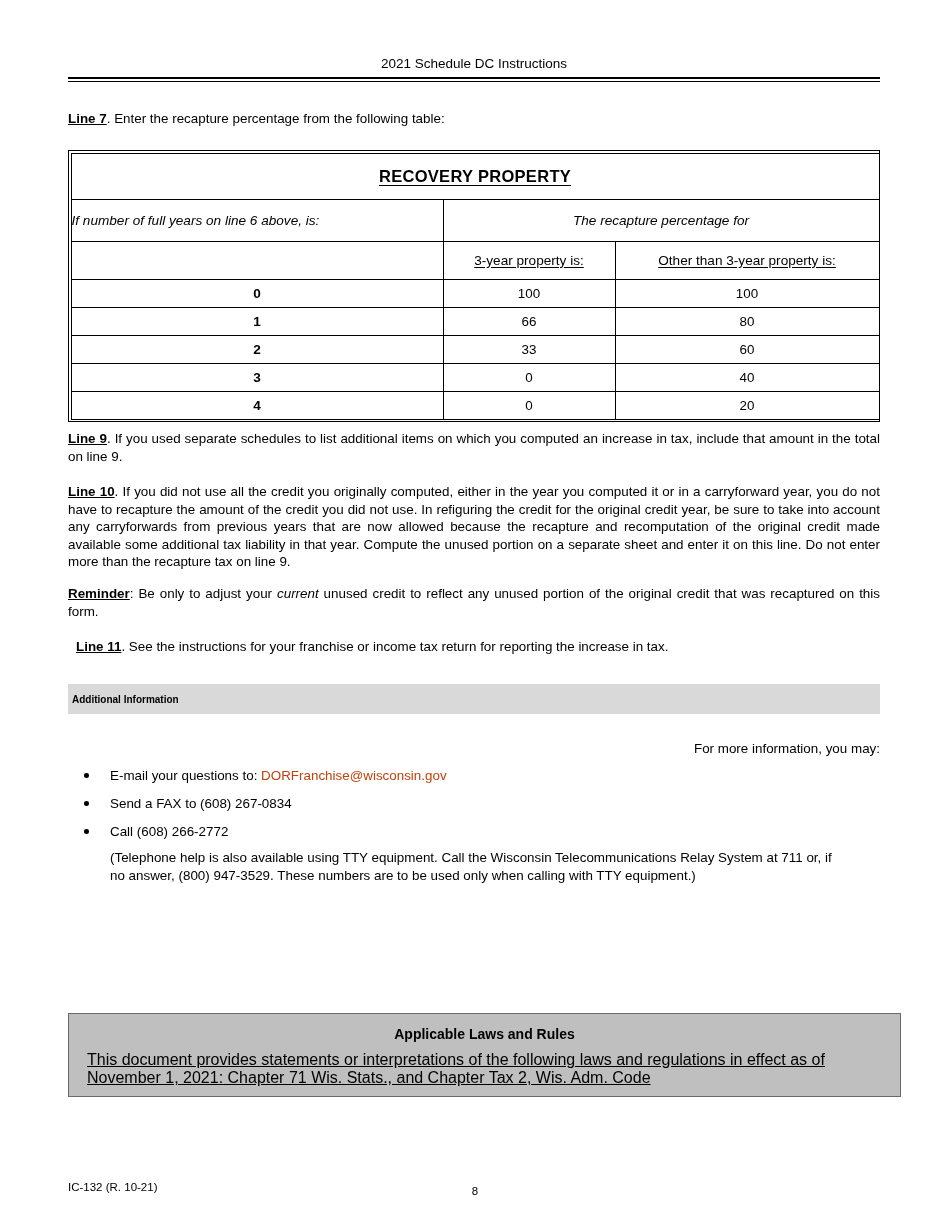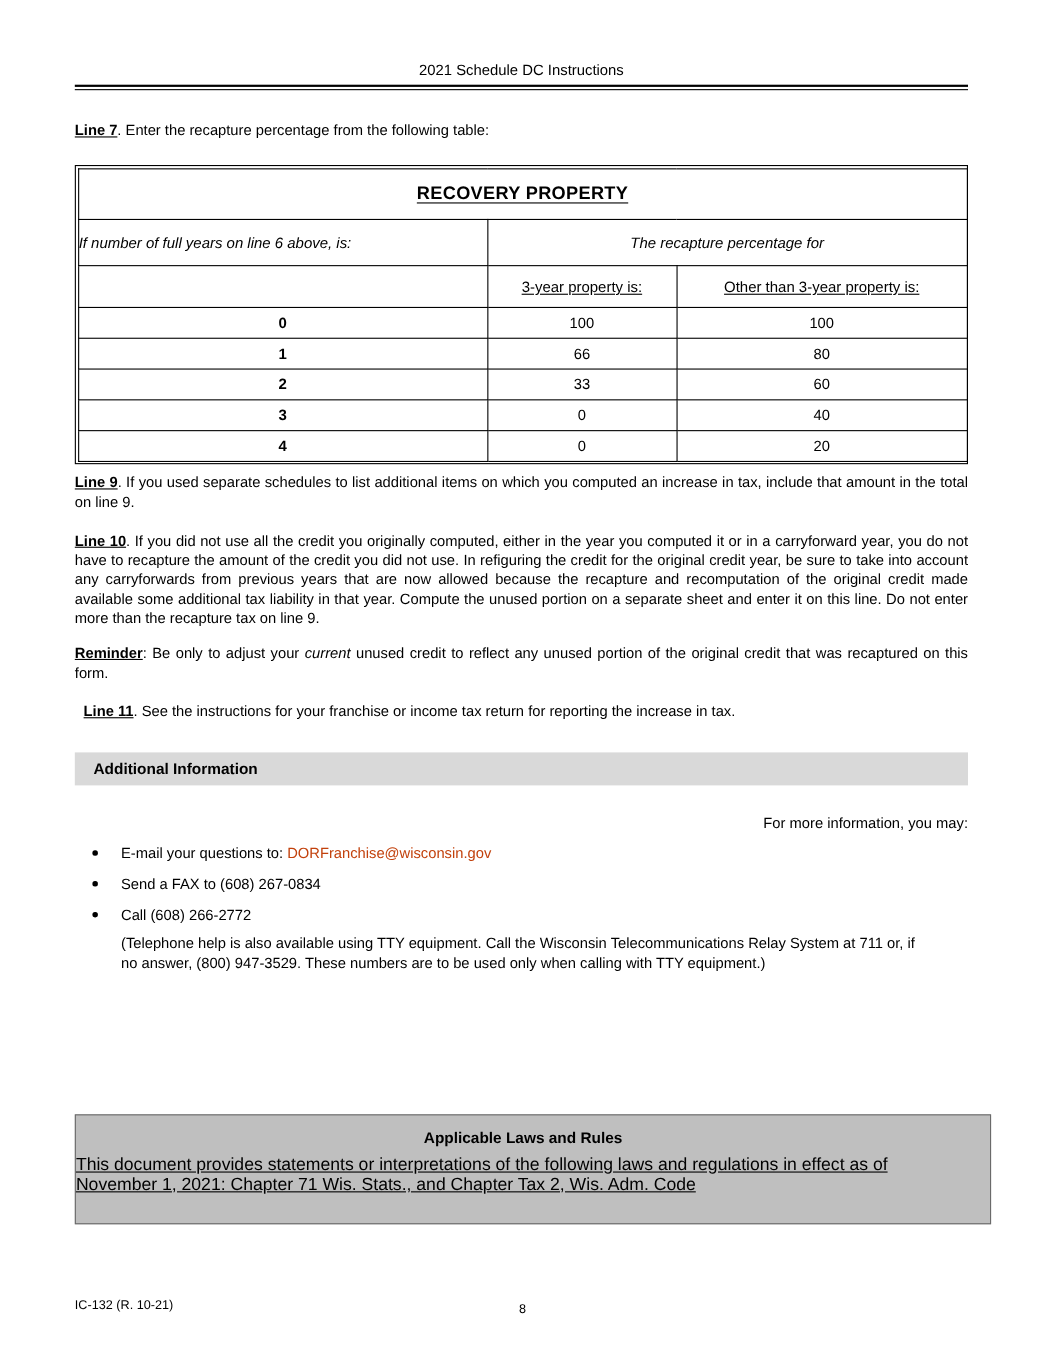--- a/index.html
+++ b/index.html
@@ -65,37 +65,37 @@
   .rp-colhdr-left { padding-left:12px; }
   .rp-data-row td { height:28px; text-align:center; font-size:13.4px; }
   .rp-data-row td.yr { font-weight:bold; font-size:13.6px; }
 
   
   .section-bar {
     position:absolute; left:68px; width:812px; height:30px;
     background:#d9d9d9; display:flex; align-items:center;
   }
   .section-bar .section-title {
-    font-size:14px; font-weight:bold; padding-left:17px;
+    font-size:10px; font-weight:bold; padding-left:4px;
   }
 
   
   .bullet-row { position:absolute; font-size:13.4px; line-height:17.6px; }
   .bullet-dot {
     position:absolute; left:0; top:6px; width:4.6px; height:4.6px;
     background:#000; border-radius:50%;
   }
   .bullet-text { display:block; padding-left:26px; }
   .link-blue { color:#c2410c; }
 
   
   .laws-box {
-    position:absolute; left:68px; top:1013px; width:833px; height:100px;
+    position:absolute; left:68px; top:1013px; width:833px; height:84px;
     background:#bfbfbf; border:1px solid #6a6a6a;
-    padding:12px 18px 0 0;
+    padding:12px 18px 0 18px;
   }
   .laws-title { text-align:center; font-size:14px; font-weight:bold; margin-bottom:9px; }
   .laws-text { font-size:16px; line-height:18px;text-decoration:underline; }
 
   
   .footer-left { position:absolute; left:68px; top:1181px; font-size:11.5px; }
   .footer-page { position:absolute; left:0; top:1185px; width:950px; text-align:center; font-size:11.5px; }
 </style>
 </head>
 <body>

